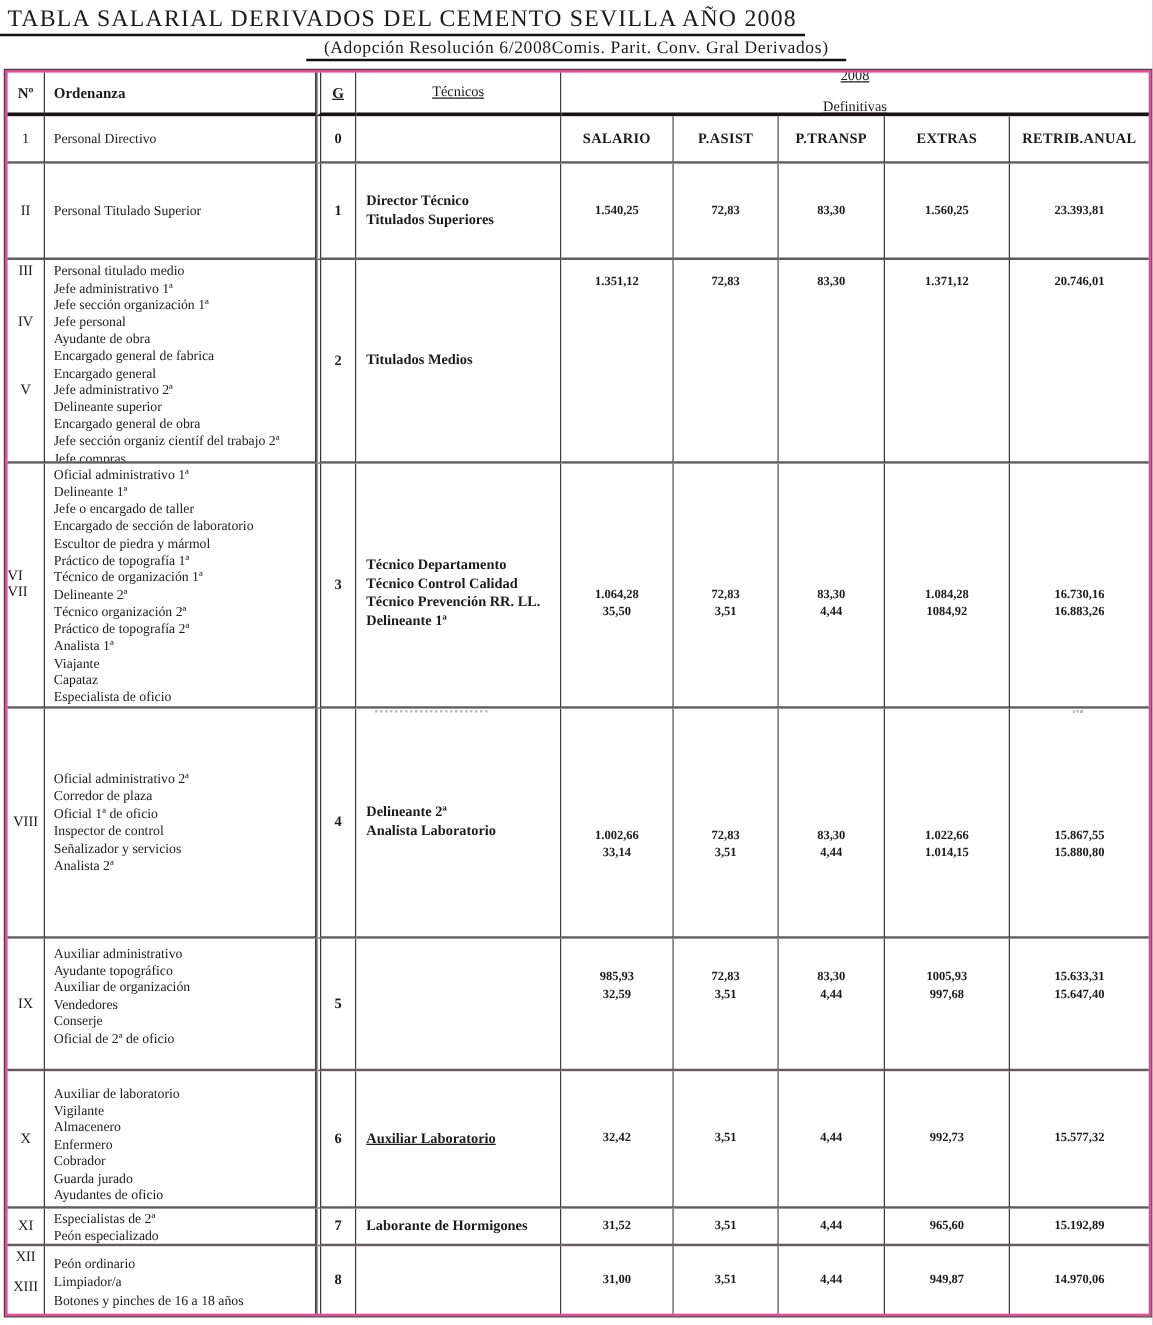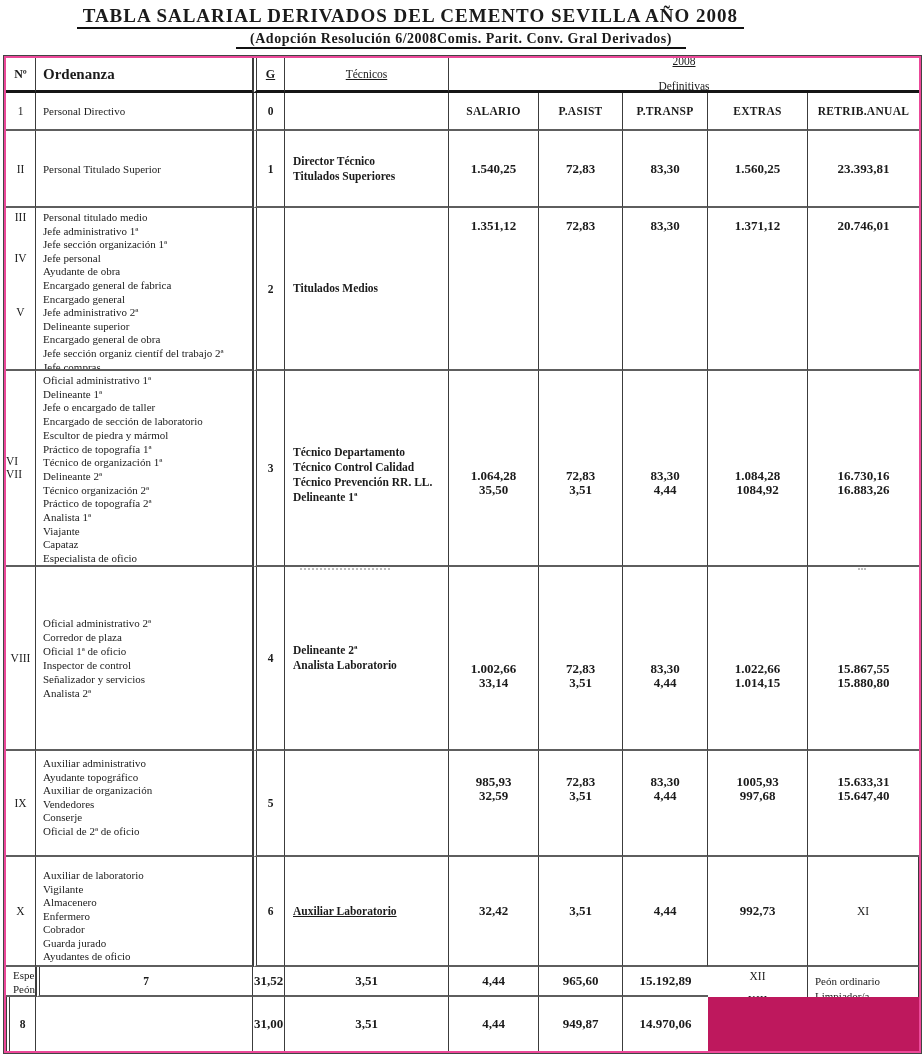--- a/index.html
+++ b/index.html
@@ -1,53 +1,53 @@
 <!DOCTYPE html>
 <html><head>
 <meta charset="utf-8">
 <style>
   html,body{margin:0;padding:0;background:#fff;}
   body{width:922px;height:1060px;position:relative;font-family:"Liberation Serif",serif;color:#1b1b1b;}
-  .title{position:absolute;top:5px;left:0;width:744px;text-align:right;font-size:19px;font-weight:bold;letter-spacing:1px;}
+  .title{position:absolute;top:5px;left:0;width:744px;text-align:left;font-size:19px;font-weight:normal;letter-spacing:1px;}
   .title span{border-bottom:2px solid #111;padding:0 6px 1px 6px;}
-  .subtitle{position:absolute;top:31px;left:0;width:922px;text-align:center;font-size:14px;font-weight:bold;letter-spacing:.5px;}
+  .subtitle{position:absolute;top:31px;left:0;width:922px;text-align:center;font-size:14px;font-weight:normal;letter-spacing:.5px;}
   .subtitle span{border-bottom:2px solid #111;padding:0 14px 1px 14px;}
 
   .tbl{position:absolute;left:4px;top:56px;display:grid;
        grid-template-columns:30px 217px 32px 164px 90px 84px 85px 100px 111px;
        grid-template-rows:35px 38px 77px 163px 196px 184px 106px 110px 30px 54px;
        border:2px solid #ec4899;outline:1px solid #444;background:#be185d;}
   .c{border-right:1px solid #3c3c3c;border-bottom:2px solid #5e5e5e;position:relative;overflow:hidden;background:#fff;}
   .lc{border-right:none;}
   .lr{border-bottom:none;}
   .hb{border-bottom:3px solid #151515;}
   .gcol{border-left:4px double #3c3c3c;}
 
   .ctr{display:flex;align-items:center;justify-content:center;text-align:center;}
   .num{font-size:11.5px;}
   .gval{font-weight:bold;font-size:11.5px;}
   .hdr{font-weight:bold;font-size:12px;}
-  .hord{display:flex;align-items:center;padding-left:7px;font-weight:bold;font-size:15px;}
+  .hord{display:flex;align-items:center;padding-left:7px;font-weight:bold;font-size:12px;}
   .und{text-decoration:underline;}
   .yearhdr{display:flex;flex-direction:column;align-items:center;justify-content:center;font-size:11.5px;line-height:15px;}
   .colhdr{font-weight:bold;font-size:11.5px;letter-spacing:.3px;}
 
   .ordtext{display:flex;align-items:center;padding-left:7px;font-size:11px;}
   .ordlist{font-size:11px;line-height:13.6px;padding:3px 0 0 7px;white-space:pre;}
   .ol-r3{line-height:13.7px;}
   .ol-r4{display:flex;align-items:center;padding-top:0;line-height:14px;}
   .ol-r5{padding-top:6px;line-height:13.5px;}
   .ol-r6{padding-top:12px;line-height:13.5px;}
   .ol-r7{padding-top:1px;line-height:14px;}
   .ol-r8{padding-top:7px;line-height:15px;}
 
   .tec{display:flex;flex-direction:column;justify-content:center;padding-left:8px;font-weight:bold;font-size:11.5px;line-height:15px;white-space:pre-line;}
   .tec-dn{padding-top:14px;}
 
-  .val{display:flex;align-items:center;justify-content:center;text-align:center;font-weight:bold;font-size:13px;line-height:14px;white-space:pre-line;}
+  .val{display:flex;align-items:center;justify-content:center;text-align:center;font-weight:bold;font-size:10px;line-height:14px;white-space:pre-line;}
   .vtop{align-items:flex-start;padding-top:11px;}
   .vdn{padding-top:30px;}
   .vdn2{padding-top:36px;}
   .vup{padding-bottom:28px;}
 
   .abs{position:absolute;left:0;right:0;text-align:center;}
   .stack{display:flex;flex-direction:column;align-items:center;justify-content:center;line-height:13.5px;height:100%;}
 
   .artifact{position:absolute;left:300px;top:568px;width:90px;border-top:2px dotted #bdbdbd;}
   .artifact2{position:absolute;left:858px;top:568px;width:8px;border-top:2px dotted #bdbdbd;}
@@ -200,25 +200,27 @@
 Cobrador
 Guarda jurado
 Ayudantes de oficio
 Especialistas de 1ª</div>
   <div class="c ctr gval gcol">6</div>
   <div class="c tec"><span class="und">Auxiliar Laboratorio</span></div>
   <div class="c val">32,42</div>
   <div class="c val">3,51</div>
   <div class="c val">4,44</div>
   <div class="c val">992,73</div>
+  <div class="c val lc">15.577,32</div>
 
   <div class="c ctr num">XI</div>
   <div class="c ordlist ol-r7">Especialistas de 2ª
 Peón especializado</div>
   <div class="c ctr gval gcol">7</div>
+  <div class="c tec">Laborante de Hormigones</div>
   <div class="c val">31,52</div>
   <div class="c val">3,51</div>
   <div class="c val">4,44</div>
   <div class="c val">965,60</div>
   <div class="c val lc">15.192,89</div>
 
   <div class="c num lr">
     <span class="abs" style="top:3px;">XII</span>
     <span class="abs" style="top:27px;">XIII</span>
   </div>

